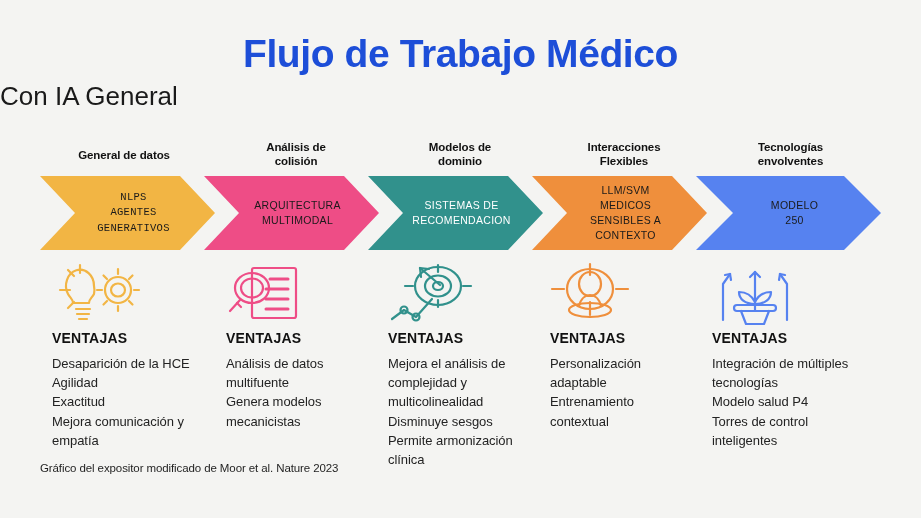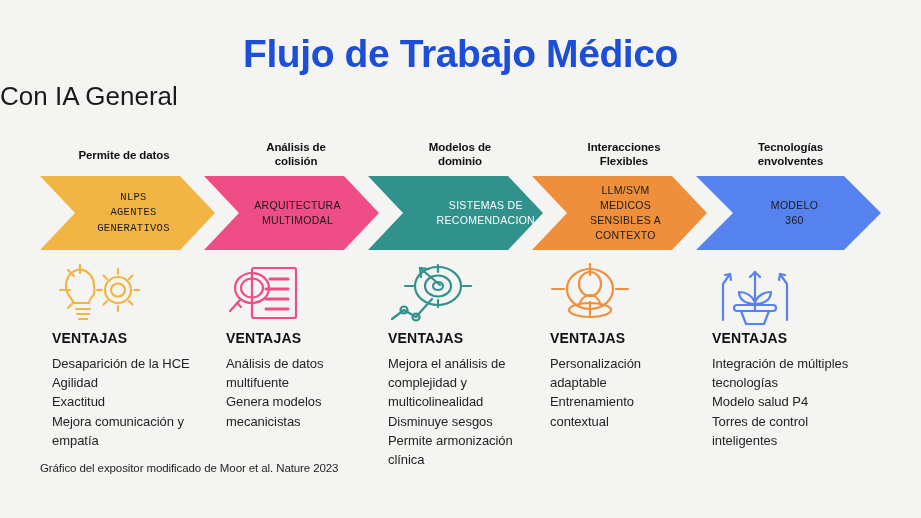--- a/index.html
+++ b/index.html
@@ -72,49 +72,49 @@
   }
 </style>
 </head>
 <body>
 
 <div class="canvas">
 
   <div class="title">Flujo de Trabajo Médico</div>
   <div class="subtitle">Con IA General</div>
 
-  <div class="col-head" style="left:44px;top:148px;width:160px;">Permite de datos</div>
+  <div class="col-head" style="left:44px;top:148px;width:160px;">General de datos</div>
   <div class="col-head" style="left:216px;top:140px;width:160px;">Análisis de<br>colisión</div>
   <div class="col-head" style="left:380px;top:140px;width:160px;">Modelos de<br>dominio</div>
   <div class="col-head" style="left:544px;top:140px;width:160px;">Interacciones<br>Flexibles</div>
   <div class="col-head" style="left:708px;top:140px;width:165px;">Tecnologías<br>envolventes</div>
 
   <div class="arrow-band">
     <div class="arrow first" style="left:40px;width:175px;background:#F2B544;font-family:Liberation Mono, monospace;">
       <span class="arrow-label" style="color:#1A1A1A;">NLPS
 AGENTES
 GENERATIVOS</span>
     </div>
     <div class="arrow" style="left:204px;width:175px;background:#EE4D86;">
       <span class="arrow-label" style="color:#1A1A1A;">ARQUITECTURA
 MULTIMODAL</span>
     </div>
-    <div class="arrow" style="left:368px;width:175px;background:#31918C;justify-content:flex-end;">
+    <div class="arrow" style="left:368px;width:175px;background:#31918C;">
       <span class="arrow-label" style="color:#FFFFFF;">SISTEMAS DE
 RECOMENDACION</span>
     </div>
     <div class="arrow" style="left:532px;width:175px;background:#EF8F3C;">
       <span class="arrow-label" style="color:#1A1A1A;">LLM/SVM
 MEDICOS
 SENSIBLES A
 CONTEXTO</span>
     </div>
     <div class="arrow" style="left:696px;width:185px;background:#5682F0;">
       <span class="arrow-label" style="color:#1A1A1A;">MODELO
-360</span>
+250</span>
     </div>
   </div>
 
   <div class="icon-wrap" style="left:52px;">
     <svg width="104" height="62" viewBox="0 0 104 62" fill="none" stroke="#F2B544" stroke-width="2.2" stroke-linecap="round" stroke-linejoin="round">
       <path d="M16 8 L22 14"></path>
         <path d="M8 28 L18 28"></path>
         <path d="M28 3 L28 11"></path>
       <path d="M16 46 L22 40"></path>
       <path d="M42 24 a14 16 0 1 0 -26 8 c2 4 5 5 5 9 h16 c0 -4 3 -5 5 -9 a14 16 0 0 0 0 -8z"></path>

